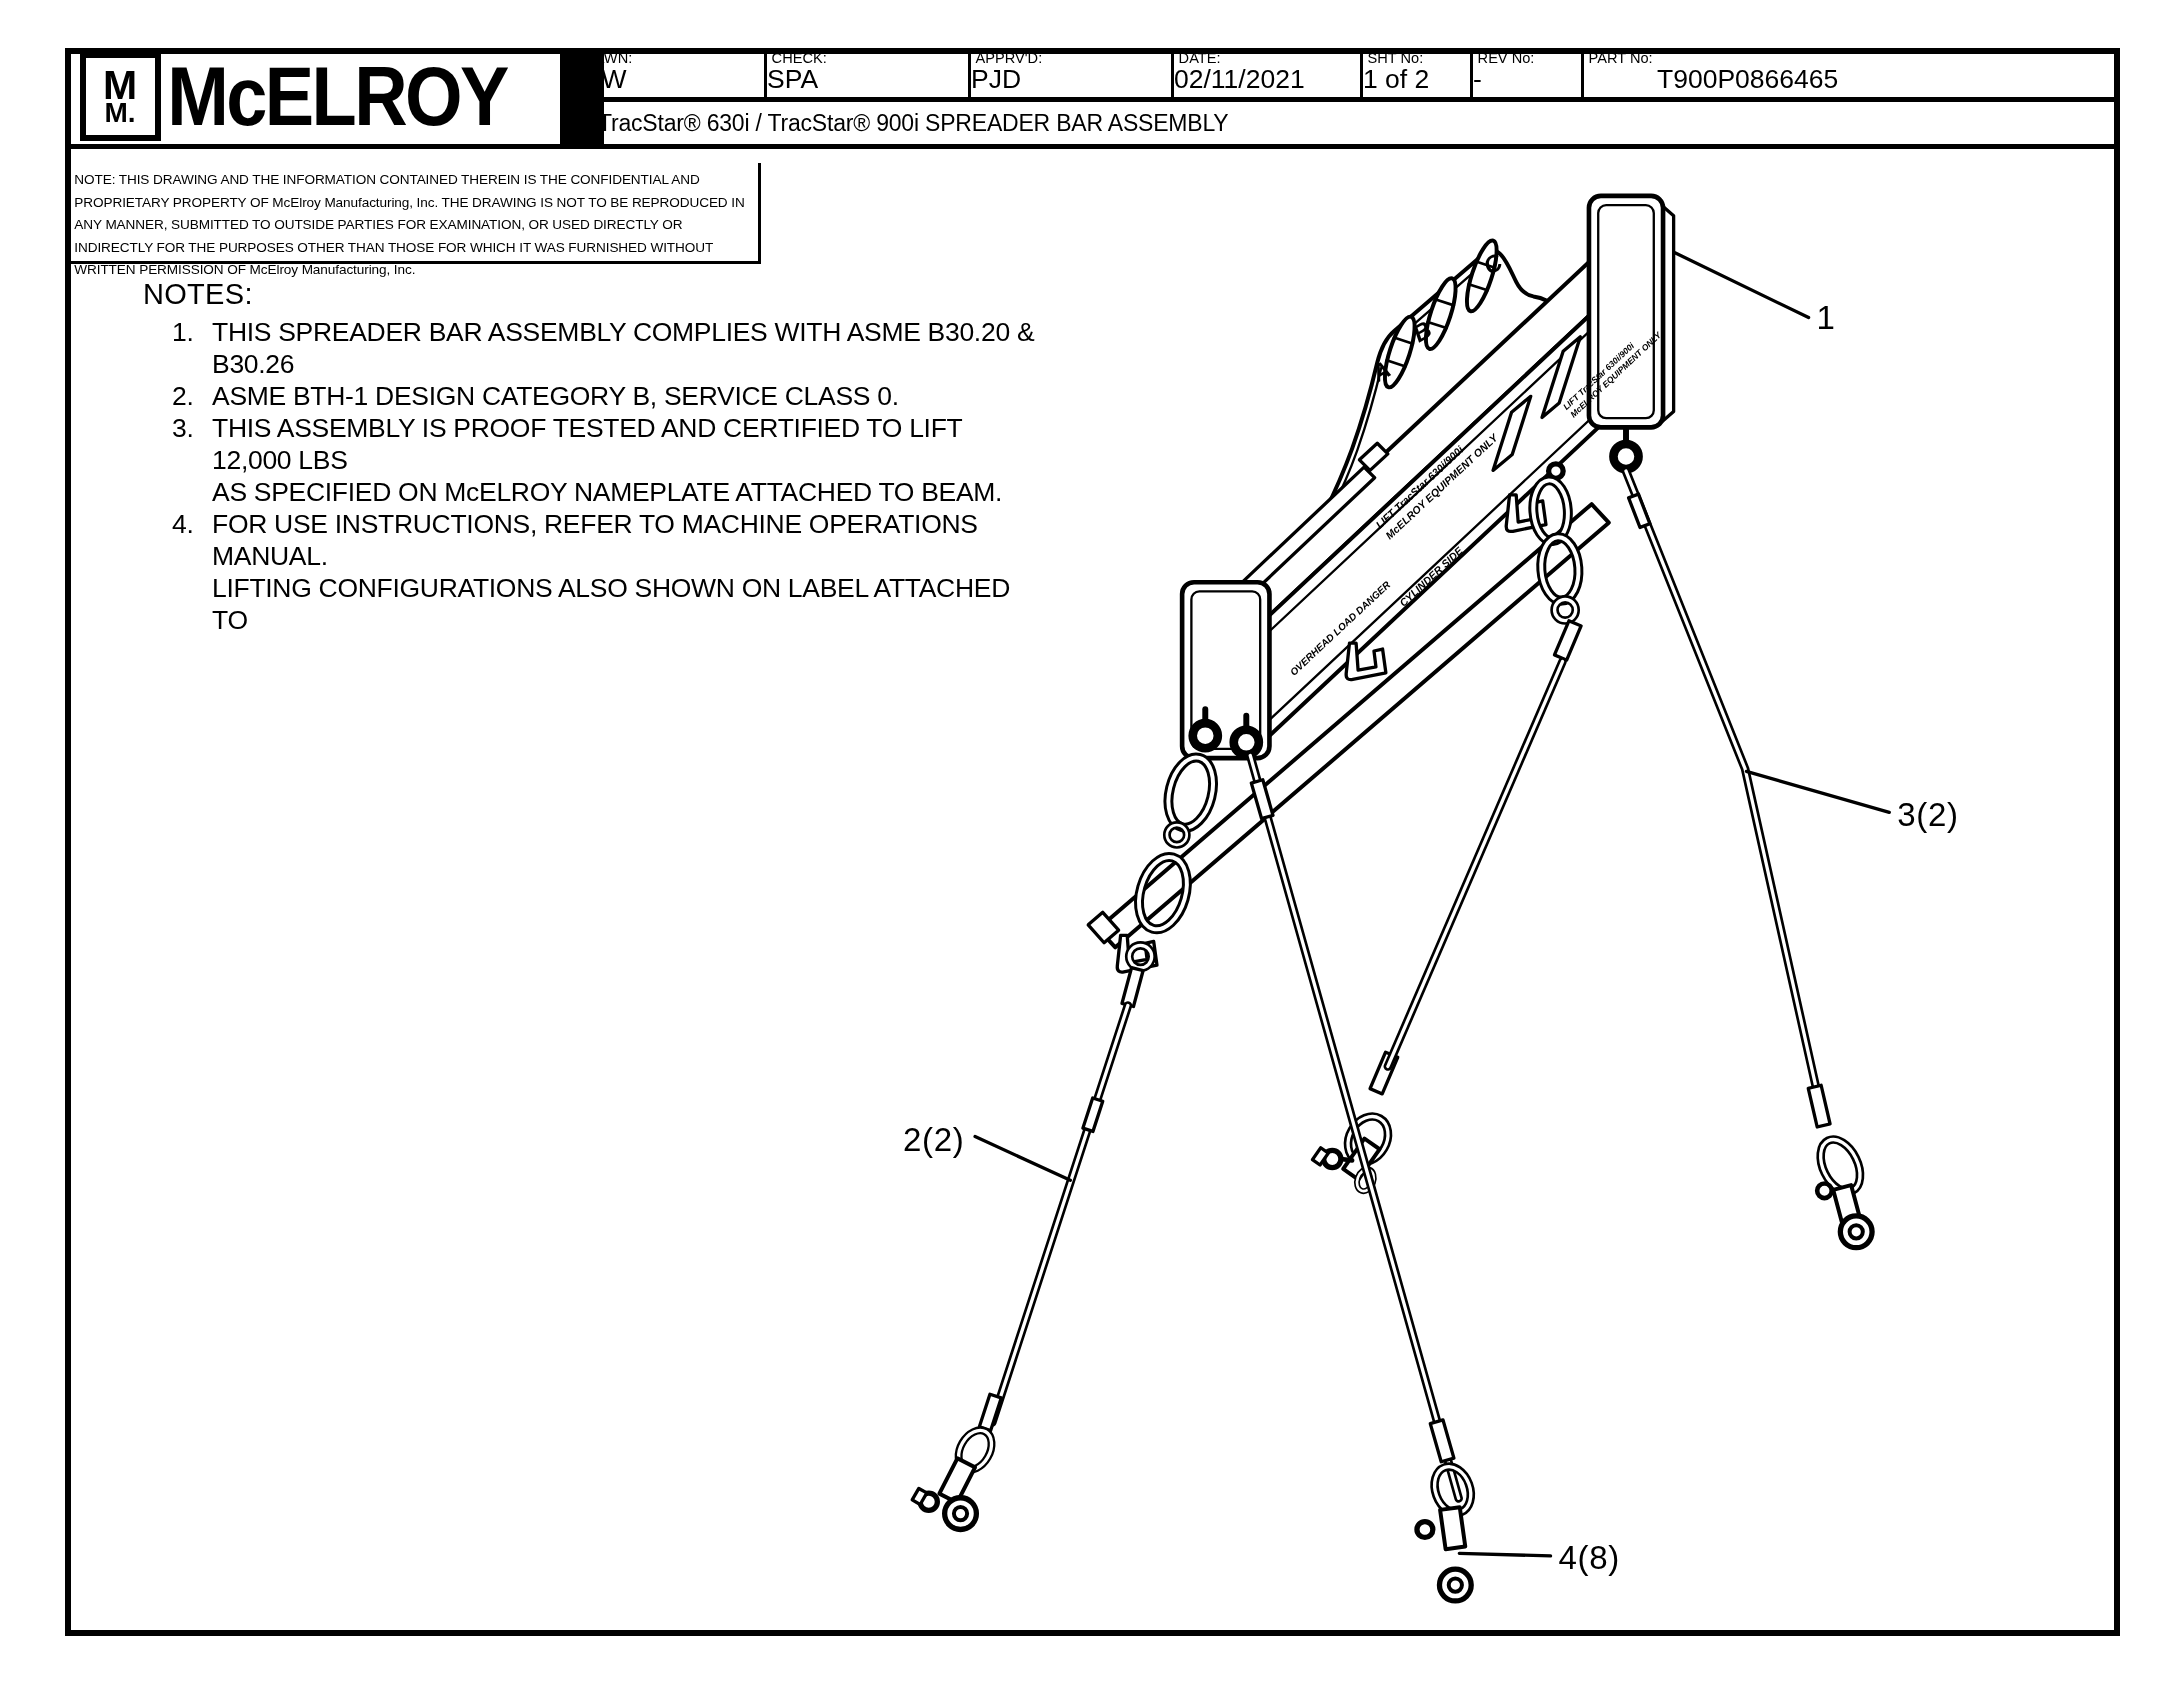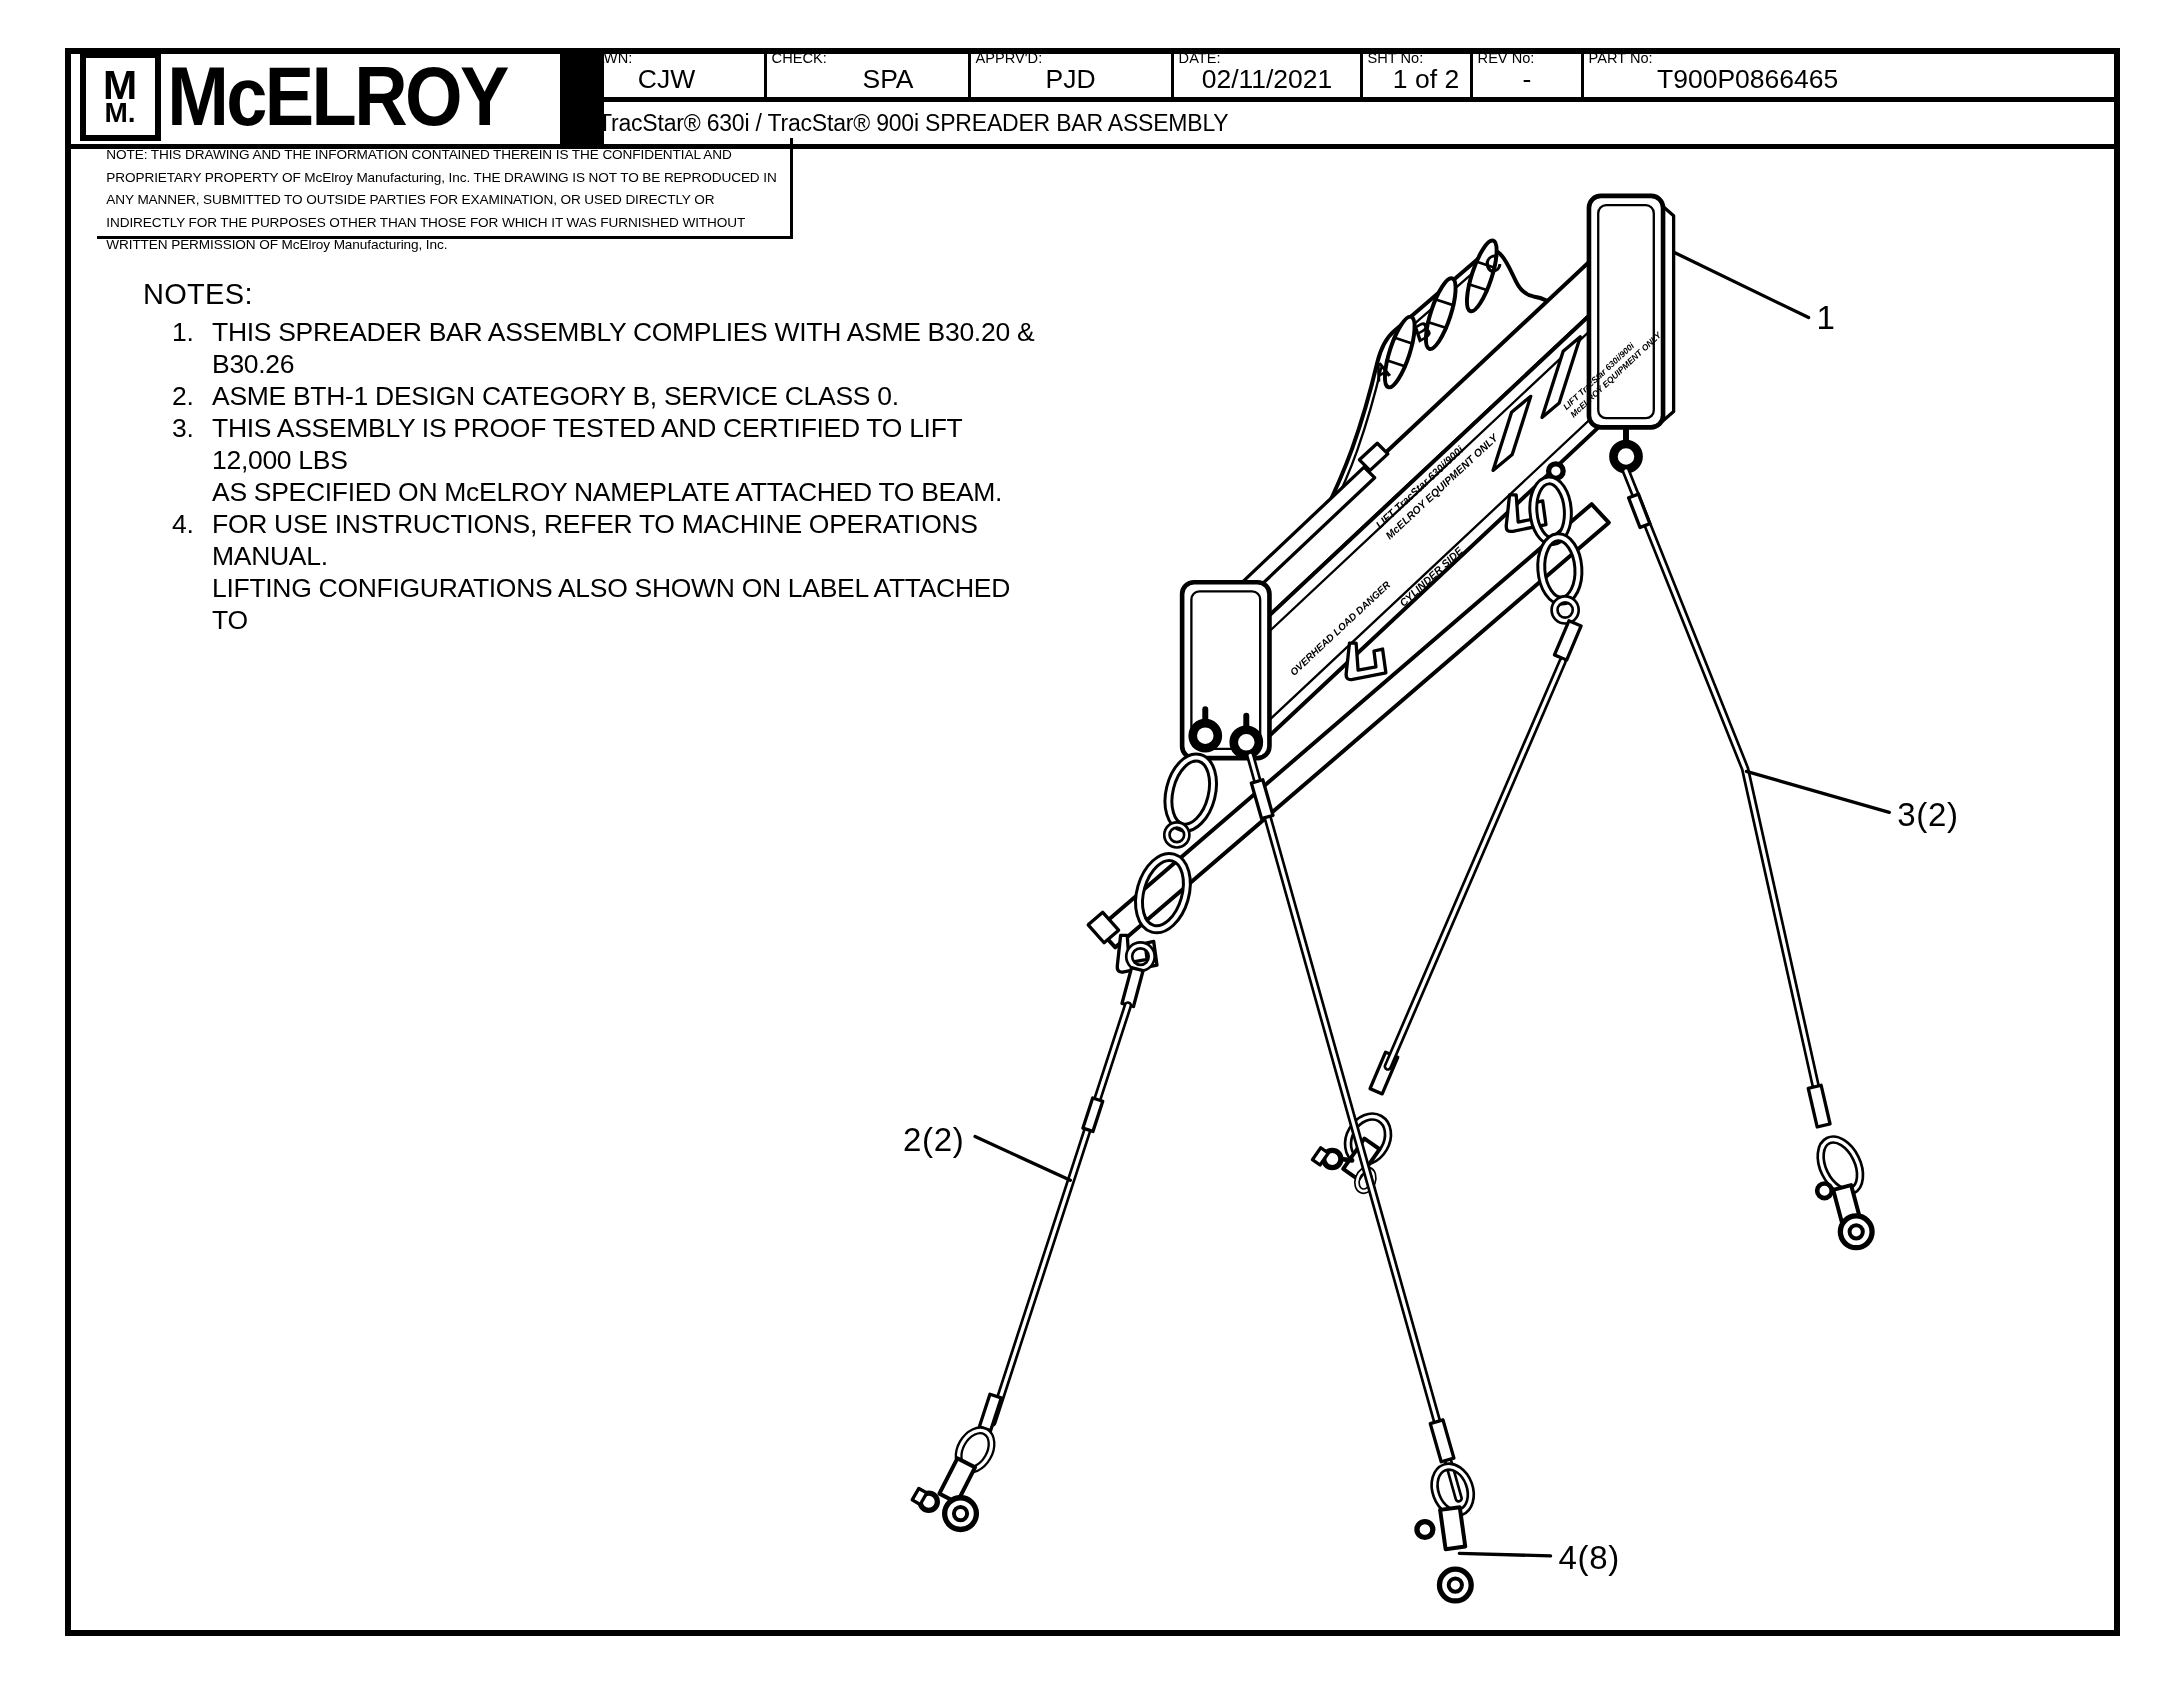--- a/index.html
+++ b/index.html
@@ -5,37 +5,37 @@
   html,body{margin:0;padding:0;background:#fff;}
   body{width:2183px;height:1687px;position:relative;overflow:hidden;
        font-family:"Liberation Sans", sans-serif;color:#000;}
   .abs{position:absolute;box-sizing:border-box;padding-left:44px;}
   
   .frame{left:65px;top:48px;width:2055px;height:1588px;border:6px solid #000;}
   .hline,.vline{background:#000;}
   
   .cell{top:48px;height:50px;border-left:3.3px solid #000;}
   .cell .lbl{position:absolute;top:2px;left:4.6px;font-size:14.6px;letter-spacing:0;}
-  .cell .val{position:absolute;bottom:3.3px;left:0;width:100%;text-align:center;font-size:26.5px;}
+  .cell .val{position:absolute;bottom:3.3px;left:0;width:100%;text-align:left;font-size:26.5px;}
   .cell .val.left{text-align:left;padding-left:73px;}
   
   .logo-cell{left:65px;top:48px;width:498px;height:97px;display:flex;align-items:center;padding-left:14.6px;}
   .m-box{width:69px;height:77px;border:6.6px solid #000;display:flex;flex-direction:column;
          align-items:center;justify-content:center;font-weight:900;line-height:.78;}
   .m-top{font-size:41px;}
   .m-bot{font-size:28px;}
   .brand{font-size:74px;font-weight:900;letter-spacing:-2.6px;margin-left:6.6px;
          transform:scaleY(1.12);transform-origin:center;}
   
   .dwg-title{left:554px;top:101px;width:1522px;height:44px;font-size:23px;
              display:flex;align-items:center;letter-spacing:-0.2px;}
   
-  .conf-note{left:65px;top:138px;width:696px;height:101px;border-right:3.3px solid #000;
+  .conf-note{left:65px;top:163px;width:696px;height:101px;border-right:3.3px solid #000;
              border-bottom:3.3px solid #000;padding:6px 9.3px;font-size:13.6px;line-height:22.5px;
-             letter-spacing:-0.1px;margin-left:32px;}
+             letter-spacing:-0.1px;}
   
   .notes{left:99px;top:278px;width:939px;}
   .notes-heading{font-size:29px;letter-spacing:0.3px;margin-bottom:5.3px;}
   .nrow{display:flex;padding-left:29px;font-size:26.5px;line-height:32px;letter-spacing:-0.3px;}
   .nnum{width:40px;flex:0 0 40px;}
   .nbody{flex:1;}
   svg.dwg{position:absolute;left:0;top:0;width:2183px;height:1687px;}
   svg text{font-family:"Liberation Sans", sans-serif;}
 </style>
 </head>

